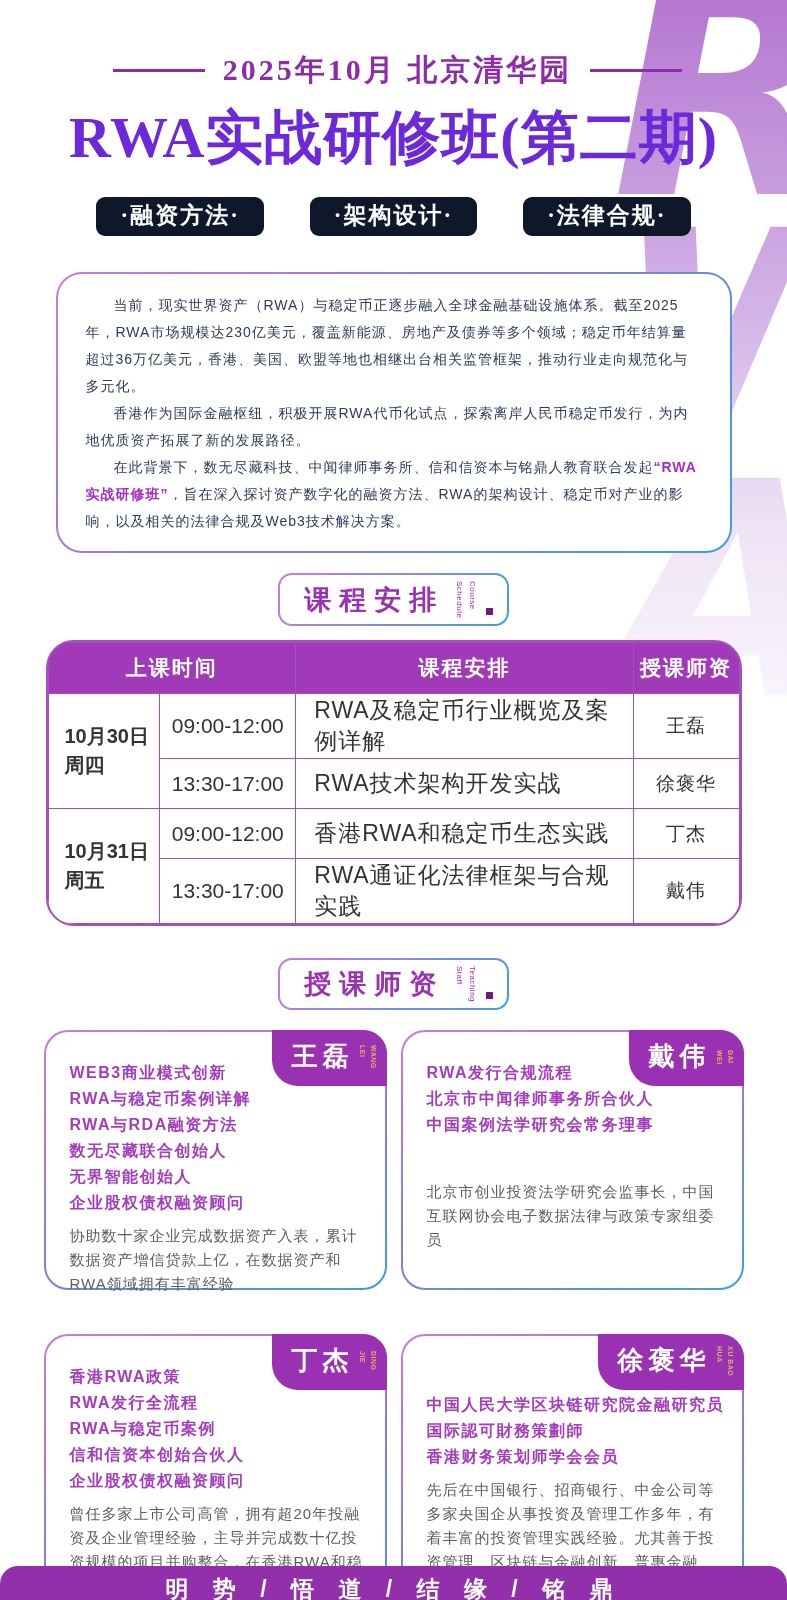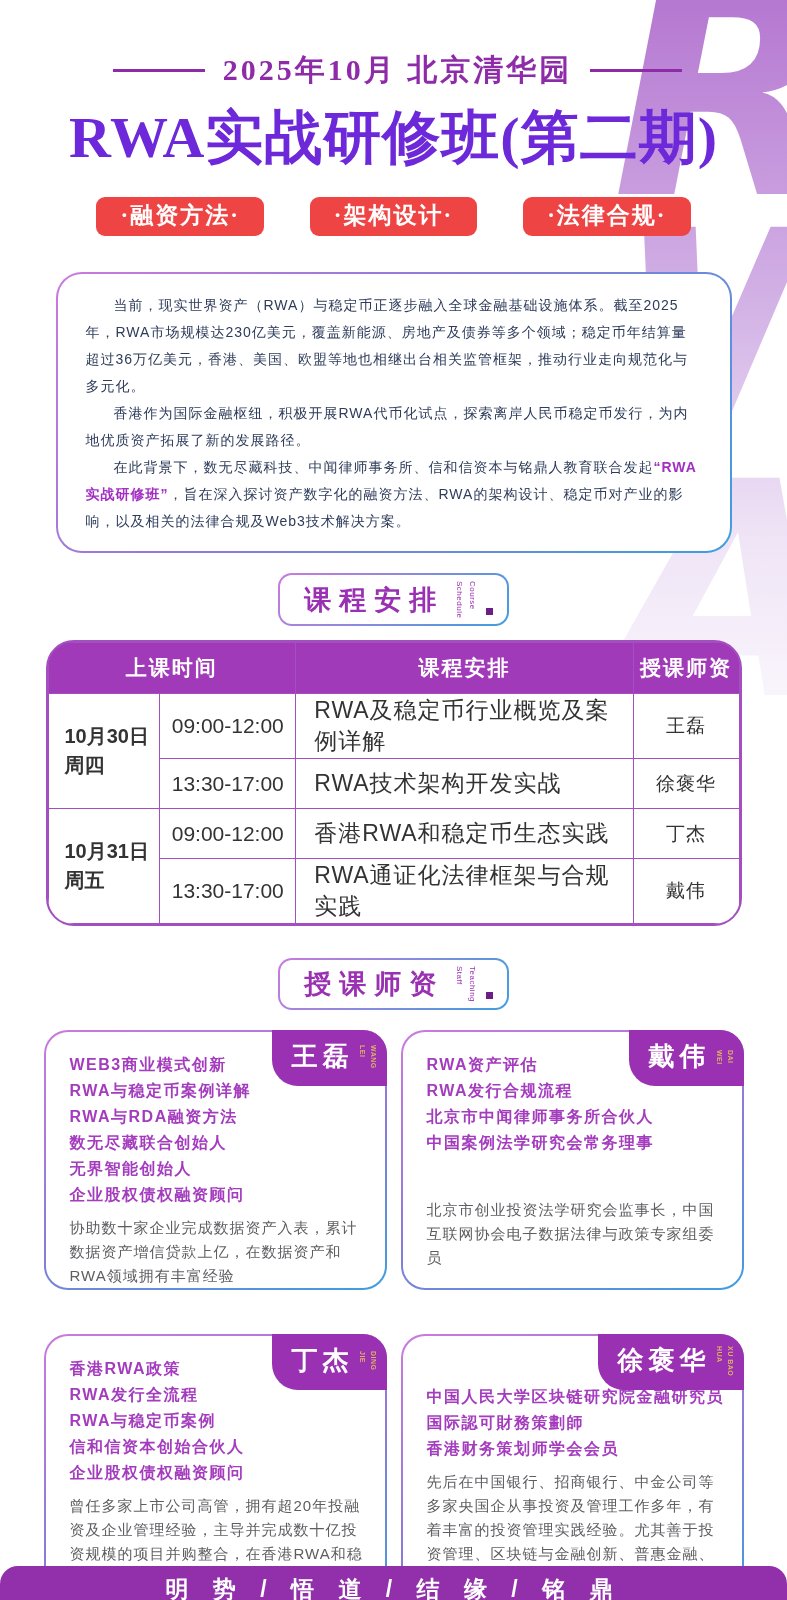--- a/index.html
+++ b/index.html
@@ -25,21 +25,21 @@
     font-family:"Liberation Serif","DejaVu Serif",serif; font-weight:bold;
     font-size:30px; color:#8e2ba8; letter-spacing:3px;
   }
   .title {
     margin-top:8px; text-align:center;
     font-family:"Liberation Serif","DejaVu Serif",serif; font-weight:bold;
     font-size:58px; color:#6d28d9; letter-spacing:1px;
   }
   .tags { display:flex; justify-content:center; gap:46px; margin-top:20px; }
   .tag {
-    background:#ef4444; color:#fff; border-radius:9px; padding:3px 24px 5px;
+    background:#0f172a; color:#fff; border-radius:9px; padding:3px 24px 5px;
     font-family:"Liberation Serif","DejaVu Serif",serif; font-weight:bold;
     font-size:23px; letter-spacing:2px;
   }
 
   
   .intro {
     box-sizing:border-box; width:676px; margin:36px auto 0; border-radius:26px;
     border:2px solid transparent;
     background:linear-gradient(#fff,#fff) padding-box,
                linear-gradient(135deg,#cb79de 0%,#8a7bd8 45%,#3f9ede 100%) border-box;
@@ -106,21 +106,21 @@
     padding:9px 9px 12px 20px;
   }
   .name {
     color:#fff; font-family:"Liberation Serif","DejaVu Serif",serif; font-weight:bold;
     font-size:26px; letter-spacing:5px;
   }
   .pinyin {
     writing-mode:vertical-rl; white-space:pre-line; font-size:7px; line-height:1.5;
     color:#dfb066; font-weight:bold; letter-spacing:0.5px; max-height:34px;
   }
-  .points { margin-top:0; }
+  .points { margin-top:8px; }
   .point { color:#a43cbe; font-size:16px; font-weight:bold; line-height:26px; letter-spacing:1.5px; }
   .bio { margin-top:8px; color:#5e5e62; font-size:15px; line-height:24px; letter-spacing:1px; }
   .bio.gap-lg { margin-top:42px; }
 
   
   .footer {
     position:absolute; left:0; right:0; bottom:0; height:46px; background:#9230ac;
     border-radius:18px 18px 0 0; display:flex; align-items:center; justify-content:center;
     color:#fff; font-weight:bold; font-size:23px; letter-spacing:9px;
   }
@@ -235,21 +235,20 @@
         <div class="bio">协助数十家企业完成数据资产入表，累计数据资产增信贷款上亿，在数据资产和RWA领域拥有丰富经验</div>
       </div>
 
       <div class="card">
         <div class="name-badge">
           <span class="name">戴伟</span>
           <span class="pinyin">DAI
 WEI</span>
         </div>
         <div class="points">
-          <div class="point">RWA资产评估</div>
           <div class="point">RWA发行合规流程</div>
           <div class="point">北京市中闻律师事务所合伙人</div>
           <div class="point">中国案例法学研究会常务理事</div>
         </div>
         <div class="bio gap-lg">北京市创业投资法学研究会监事长，中国互联网协会电子数据法律与政策专家组委员</div>
       </div>
 
       <div class="card">
         <div class="name-badge">
           <span class="name">丁杰</span>

